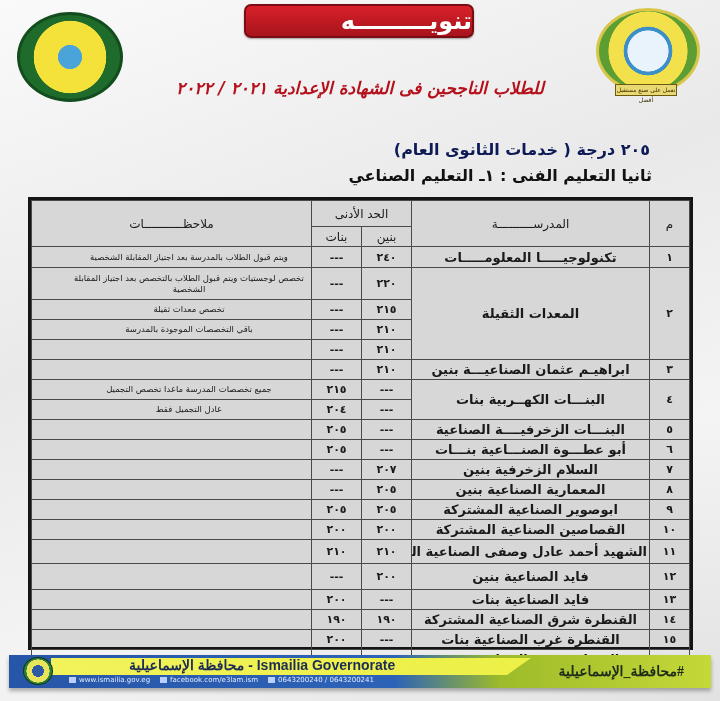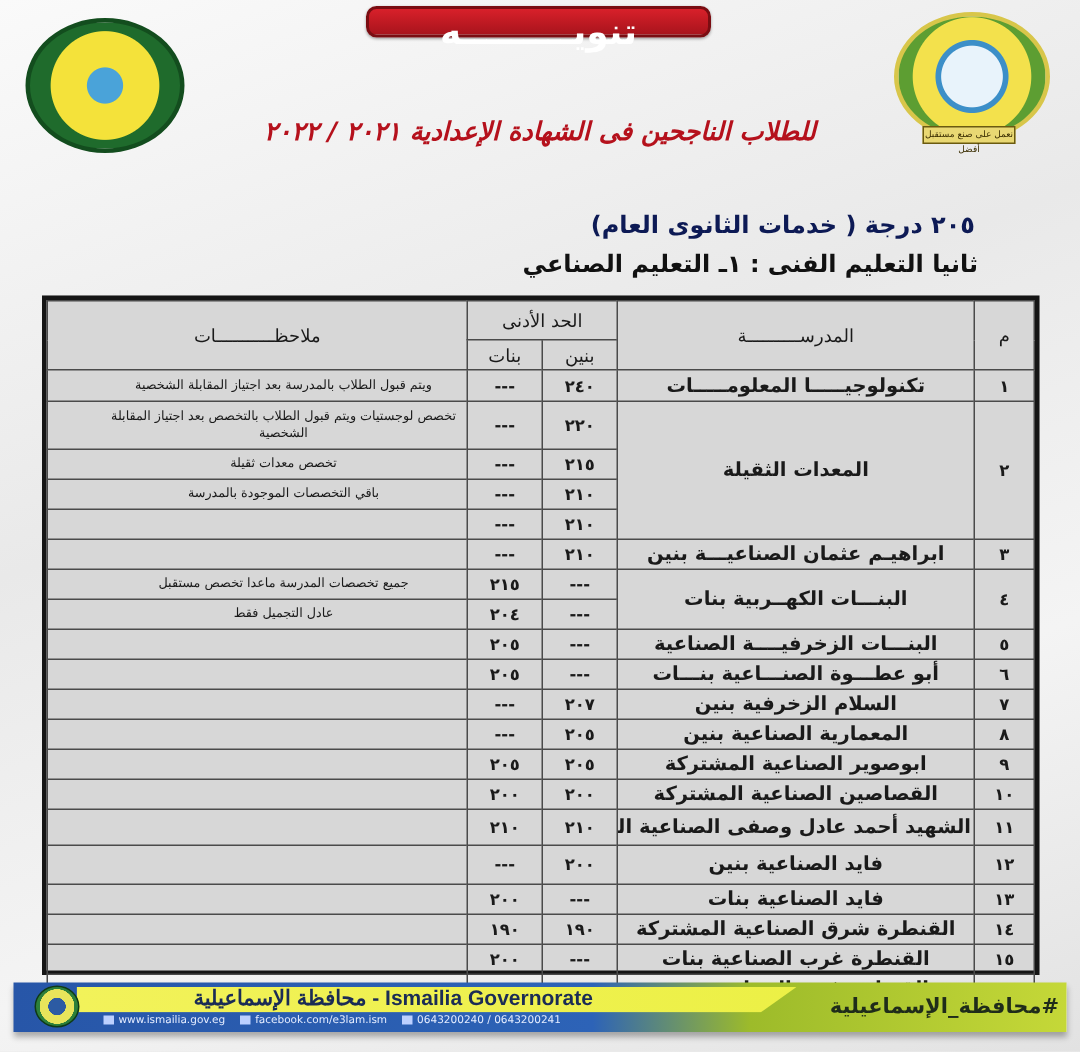--- a/index.html
+++ b/index.html
@@ -4,24 +4,24 @@
 <style>
   * { box-sizing: border-box; margin: 0; padding: 0; }
   html, body { width: 720px; height: 701px; overflow: hidden; }
   body {
     background: linear-gradient(160deg, #fafafa 0%, #e9e9e9 40%, #f4f4f4 70%, #e2e2e2 100%);
     font-family: "DejaVu Sans", sans-serif;
     position: relative;
   }
   .header { position: absolute; left: 0; top: 0; width: 720px; height: 195px; }
   .badge {
-    position: absolute; left: 244px; top: 4px; width: 230px; height: 21px;
+    position: absolute; left: 244px; top: 4px; width: 230px; height: 34px;
     background: linear-gradient(#d8202a, #a8141c);
     border: 2px solid #7a0d12; border-radius: 7px;
-    color: #fff; font-weight: bold; font-size: 24px; text-align: center;
+    color: #fff; font-weight: bold; font-size: 24px; text-align: right;
     line-height: 30px; direction: rtl;
     box-shadow: 0 1px 2px rgba(0,0,0,.35);
   }
   .logo {
     position: absolute; border-radius: 50%;
     display: flex; align-items: center; justify-content: center;
   }
   .logo-left {
     left: 17px; top: 12px; width: 106px; height: 90px;
     background: radial-gradient(circle, #4aa3d9 0 18%, #f4e23a 19% 55%, #1f6b2c 56% 100%);
@@ -85,22 +85,22 @@
   .footer-logo {
     position: absolute; left: 14px; top: 2px; width: 30px; height: 28px; border-radius: 50%;
     background: radial-gradient(circle, #2c5ba3 0 30%, #e8e45b 31% 60%, #2c7f3a 61%);
     border: 1px solid #0f3a15;
   }
   .footer-links {
     position: absolute; left: 60px; top: 21px; font-size: 7px; color: #e4ecff;
     white-space: nowrap; display: flex; gap: 10px;
   }
   .footer-hashtag {
-    position: absolute; right: 5px; top: 8px; font-size: 14px; font-weight: bold;
-    color: #1f2c1a; direction: rtl;
+    position: absolute; right: 27px; top: 8px; font-size: 14px; font-weight: bold;
+    color: #1f2c1a; direction: rtl; font-family: Liberation Serif, serif;
   }
   .sq { display: inline-block; width: 7px; height: 6px; background: #bcd0ff; margin-right: 3px; vertical-align: middle; }
 </style>
 </head>
 <body>
 
 <div class="header">
   <div class="logo logo-left"></div>
   <div class="badge">تنويـــــــــه</div>
   <div class="logo logo-right"></div>
@@ -166,21 +166,21 @@
           <td class="school">ابراهيـم عثمان الصناعيـــة بنين</td>
           <td class="num">٢١٠</td>
           <td class="num">---</td>
           <td class="notes"></td>
         </tr>
         <tr style="height: 20px;">
           <td class="num" rowspan="2">٤</td>
           <td class="school" rowspan="2">البنـــات الكهــربية بنات</td>
           <td class="num">---</td>
           <td class="num">٢١٥</td>
-          <td class="notes">جميع تخصصات المدرسة ماعدا تخصص مستقبل</td>
+          <td class="notes">جميع تخصصات المدرسة ماعدا تخصص التجميل</td>
         </tr>
         <tr style="height: 20px;">
           <td class="num">---</td>
           <td class="num">٢٠٤</td>
           <td class="notes">عادل التجميل فقط</td>
         </tr>
         <tr style="height: 20px;">
           <td class="num">٥</td>
           <td class="school">البنـــات الزخرفيــــة الصناعية</td>
           <td class="num">---</td>

